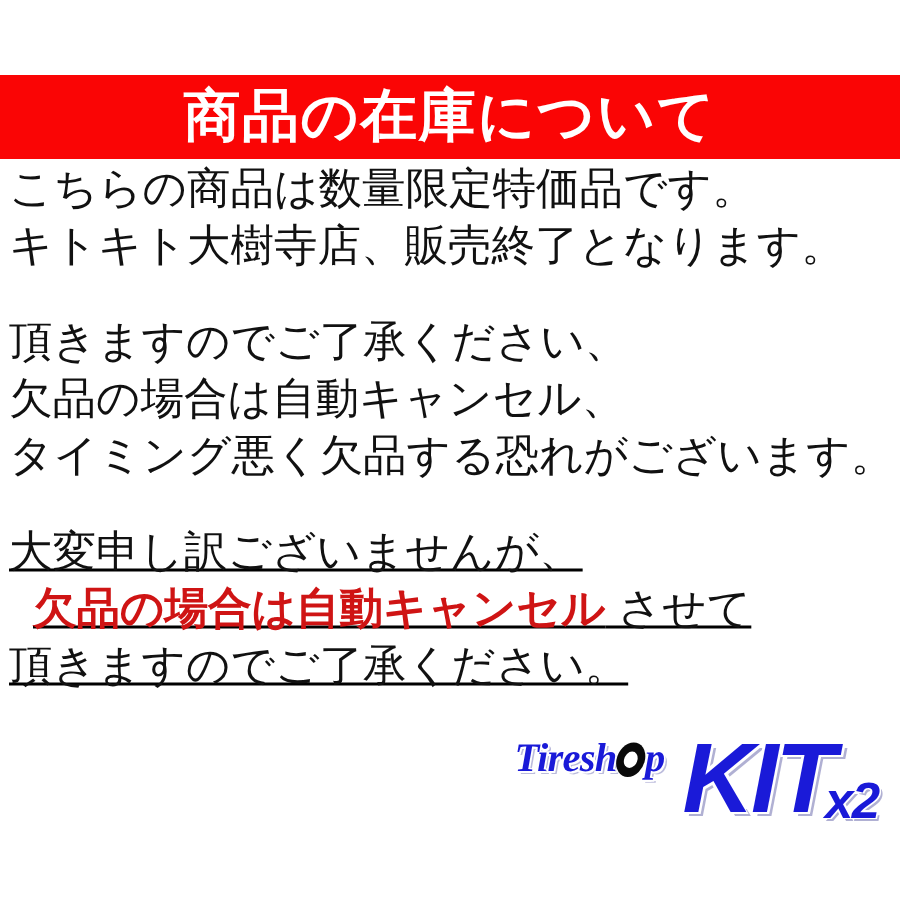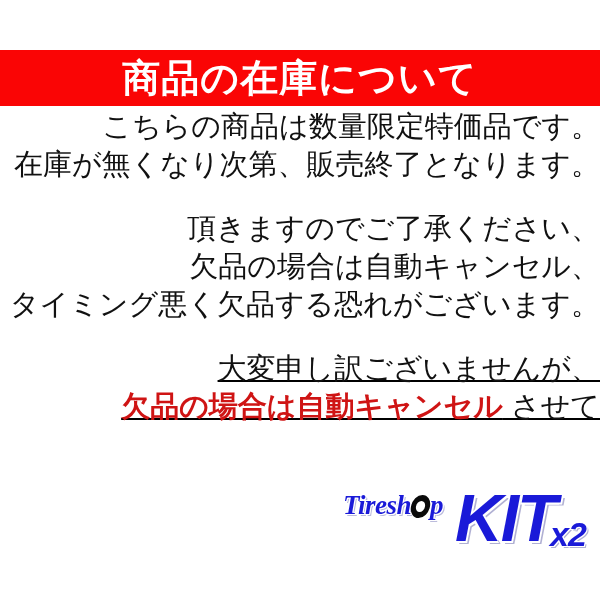--- a/index.html
+++ b/index.html
@@ -45,21 +45,20 @@
     white-space: nowrap;
     margin-top: -1px;
   }
 
   
   .body-copy {
     position: absolute;
     left: 6px;
     top: 107px;
     width: 594px;
-    text-align: right;
   }
   .para {
     margin: 0 0 26px 0;
   }
   .para:last-child {
     margin-bottom: 0;
     text-decoration: underline;
   }
   .line {
     color: #111111;
@@ -199,21 +198,21 @@
     <div class="header-title">商品の在庫について</div>
   </div>
 
   <div class="body-copy">
 
     <div class="para">
       <div class="line">
         <span>こちらの商品は数量限定特価品です。</span>
       </div>
       <div class="line">
-        <span>在庫が無くなり次第、販売終了となります。</span>
+        <span>キトキト大樹寺店、販売終了となります。</span>
       </div>
     </div>
 
     <div class="para">
       <div class="line">
         <span>頂きますのでご了承ください、</span>
       </div>
       <div class="line">
         <span>欠品の場合は自動キャンセル、</span>
       </div>
@@ -221,20 +220,23 @@
         <span>タイミング悪く欠品する恐れがございます。</span>
       </div>
     </div>
 
     <div class="para">
       <div class="line">
         <span>大変申し訳ございませんが、</span>
       </div>
       <div class="line">
         <span class="hl">欠品の場合は自動キャンセル</span><span> させて</span>
+      </div>
+      <div class="line">
+        <span>頂きますのでご了承ください。</span>
       </div>
     </div>
 
   </div>
 
   <div class="logo">
 
     <div class="logo-left">
       <div class="logo-wordmark"><span>Tiresh</span><span class="tire-o"></span><span>p</span></div>
 

